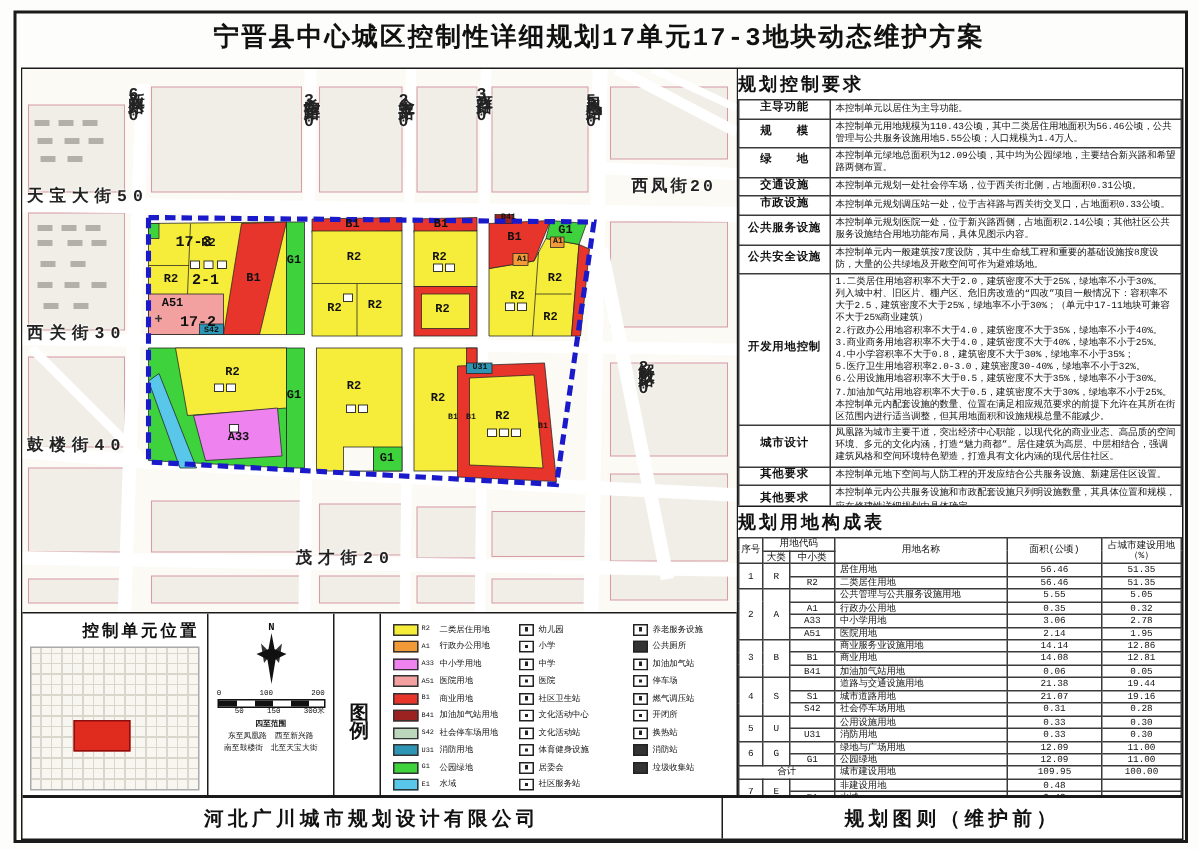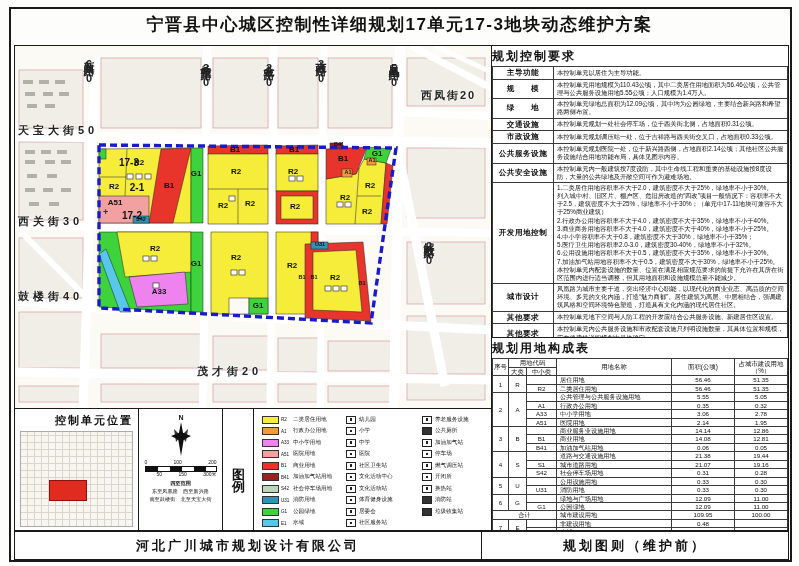--- a/index.html
+++ b/index.html
@@ -1,16 +1,16 @@
 <!DOCTYPE html>
 <html><head>
 <meta charset="utf-8">
 <style>
   html,body{margin:0;padding:0;background:#fff;}
-  .page{position:relative;width:799px;height:566px;background:#fdfdfc;font-family:Liberation Sans, sans-serif;color:#111;overflow:hidden;}
+  .page{position:relative;width:799px;height:566px;background:#fdfdfc;font-family:Liberation Mono, monospace;color:#111;overflow:hidden;}
   .frame{position:absolute;left:9px;top:7px;width:779px;height:551px;border:2px solid #1a1a1a;}
   .main-title{position:absolute;top:13px;left:0;right:0;text-align:center;font-size:17px;font-weight:bold;letter-spacing:1.5px;}
   .content{position:absolute;left:14px;top:45px;width:773px;height:513px;border:1.5px solid #1a1a1a;display:grid;grid-template-columns:476px 1fr;grid-template-rows:362px 122px 1fr;background:#fff;}
   .map-cell{grid-column:1;grid-row:1;position:relative;overflow:hidden;background:#fbfaf5;}
   .right-panel{grid-column:2;grid-row:1/3;border-left:1.5px solid #1a1a1a;display:flex;flex-direction:column;overflow:hidden;}
   .bl-strip{grid-column:1;grid-row:2;border-top:1.5px solid #1a1a1a;display:grid;grid-template-columns:124px 84px 31px 1fr;overflow:hidden;}
   .footer{grid-column:1/3;grid-row:3;border-top:2px solid #1a1a1a;display:grid;grid-template-columns:466px 1fr;}
   .footer>div{display:flex;align-items:center;justify-content:center;font-weight:bold;font-size:13px;letter-spacing:3px;}
   .footer .fr{border-left:1.5px solid #1a1a1a;}
 
@@ -259,21 +259,21 @@
       <div class="rl v" style="left:66px;top:6px">新兴路60</div>
       <div class="rl v" style="left:183px;top:10px">希望路30</div>
       <div class="rl v" style="left:246px;top:10px">金丰路20</div>
       <div class="rl v" style="left:298px;top:6px">吉祥路30</div>
       <div class="rl v" style="left:371px;top:10px">凤凰路50</div>
       <div class="rl v" style="left:406px;top:188px">解放路20</div>
       <div class="rl h" style="left:3px;top:77px">天宝大街50</div>
       <div class="rl h" style="left:3px;top:168px">西关街30</div>
       <div class="rl h" style="left:3px;top:243px">鼓楼街40</div>
       <div class="rl h" style="left:182px;top:318px">茂才街20</div>
-      <div class="rl h" style="left:406px;top:42px;letter-spacing:2px">西凤街20</div>
+      <div class="rl h" style="left:406px;top:70px;letter-spacing:2px">西凤街20</div>
     </div>
 
     <div class="right-panel">
       <div class="ctrl">
         <div class="sec-title">规划控制要求</div>
         <table>
           <tbody>
               <tr>
                 <td class="lab">主导功能</td>
                 <td class="txt">本控制单元以居住为主导功能。</td>

